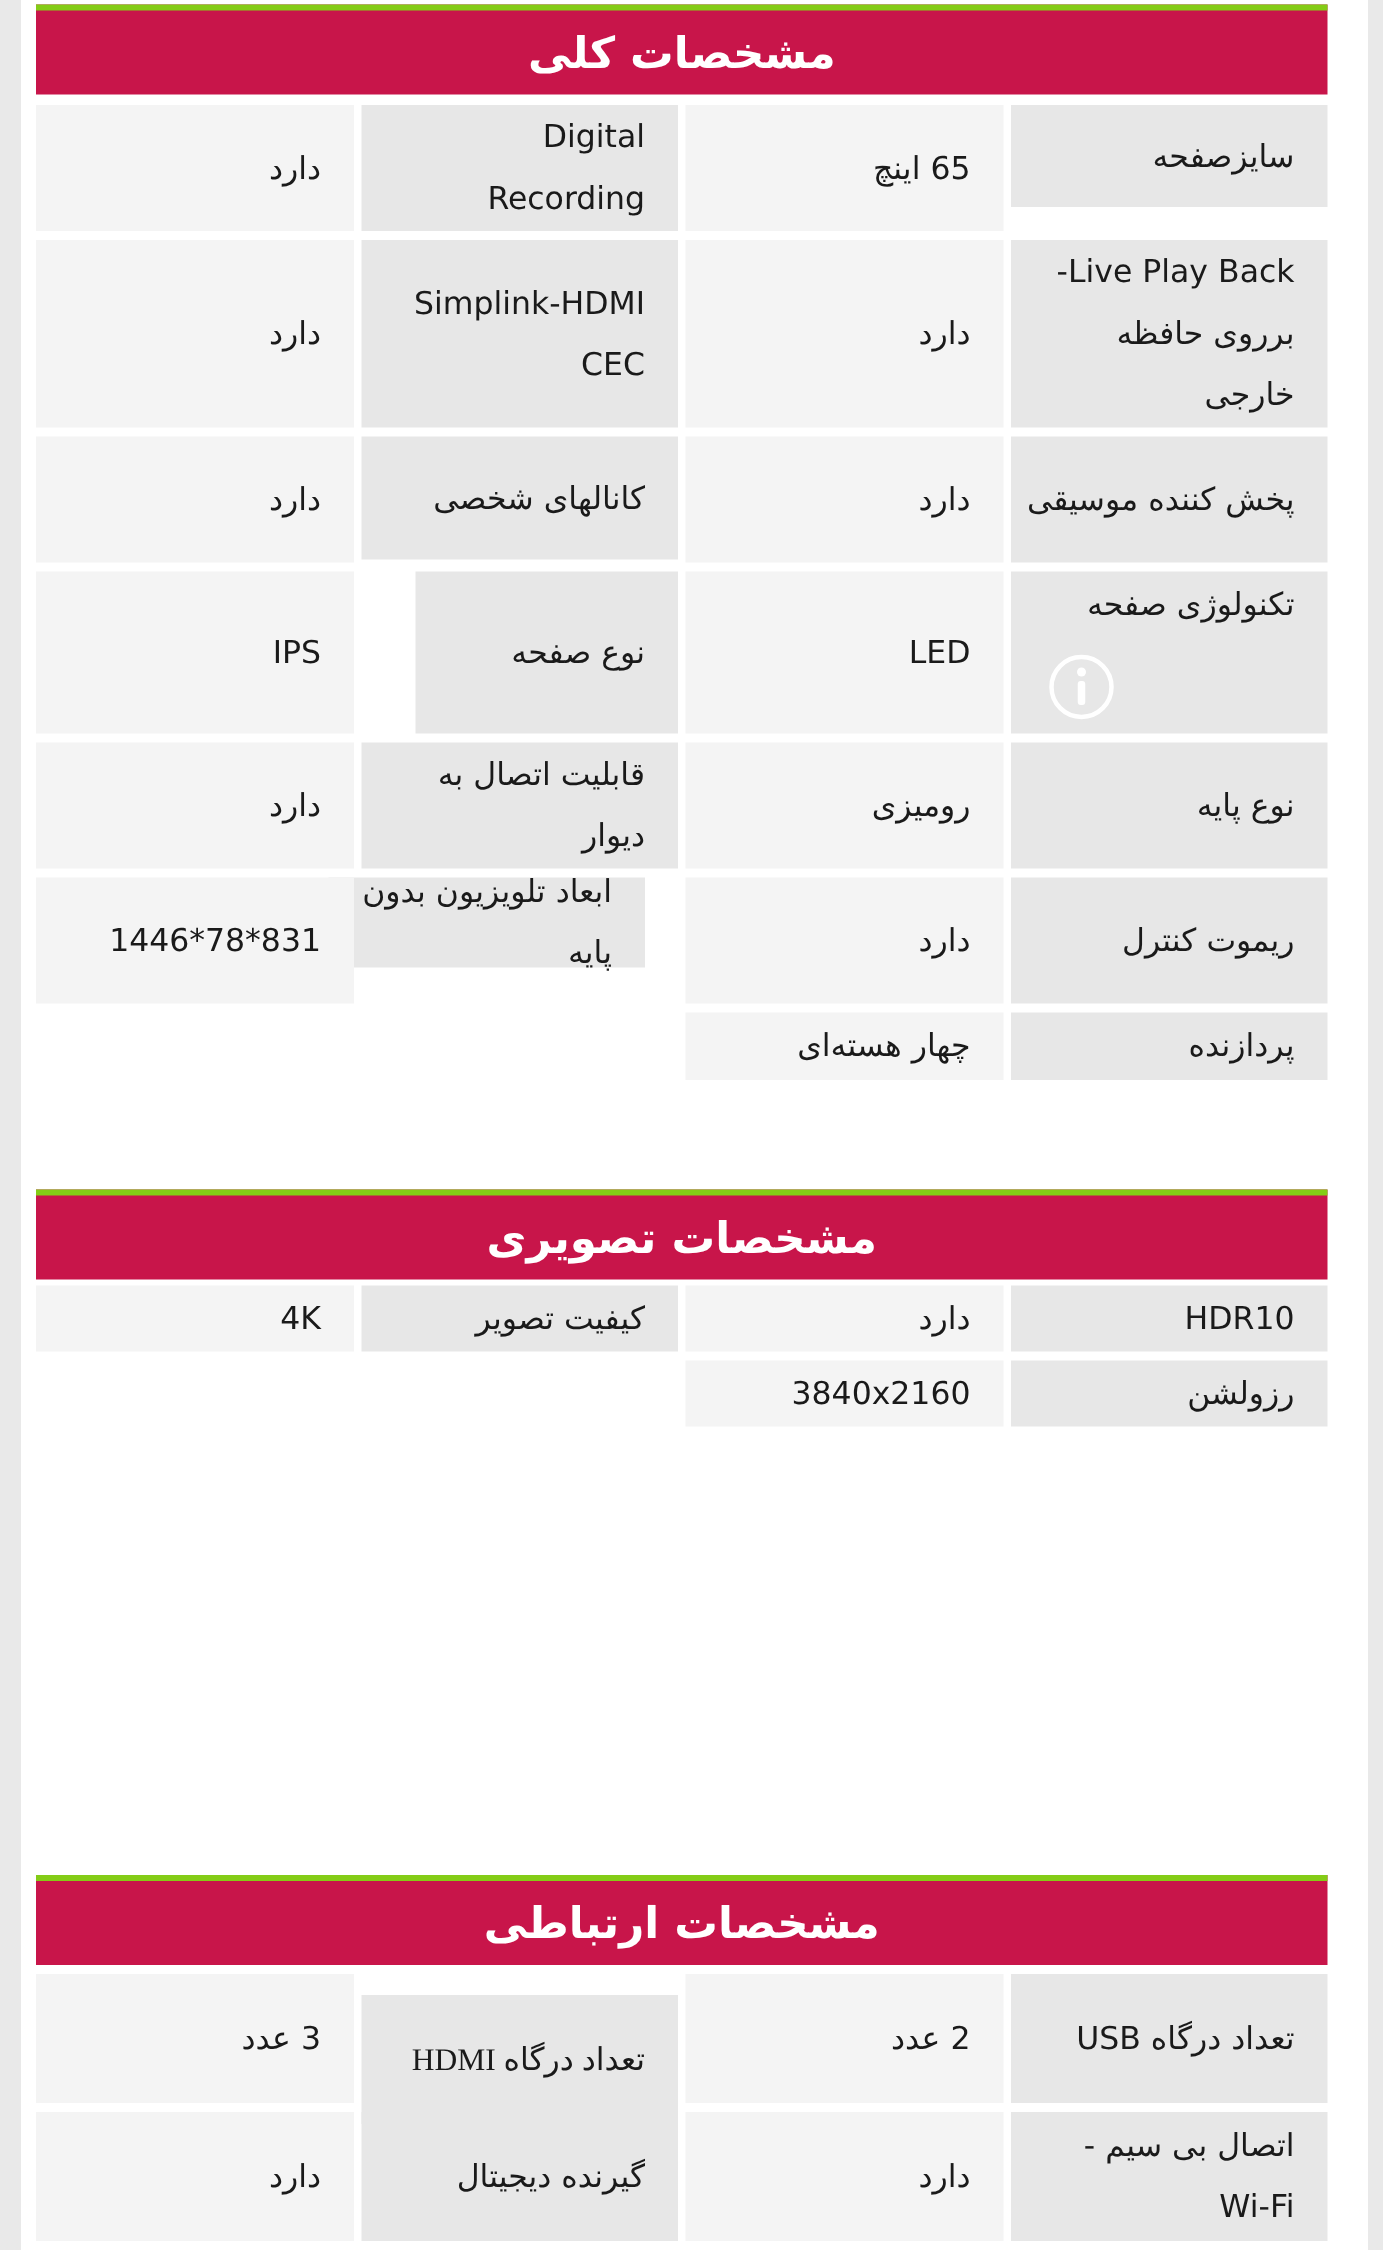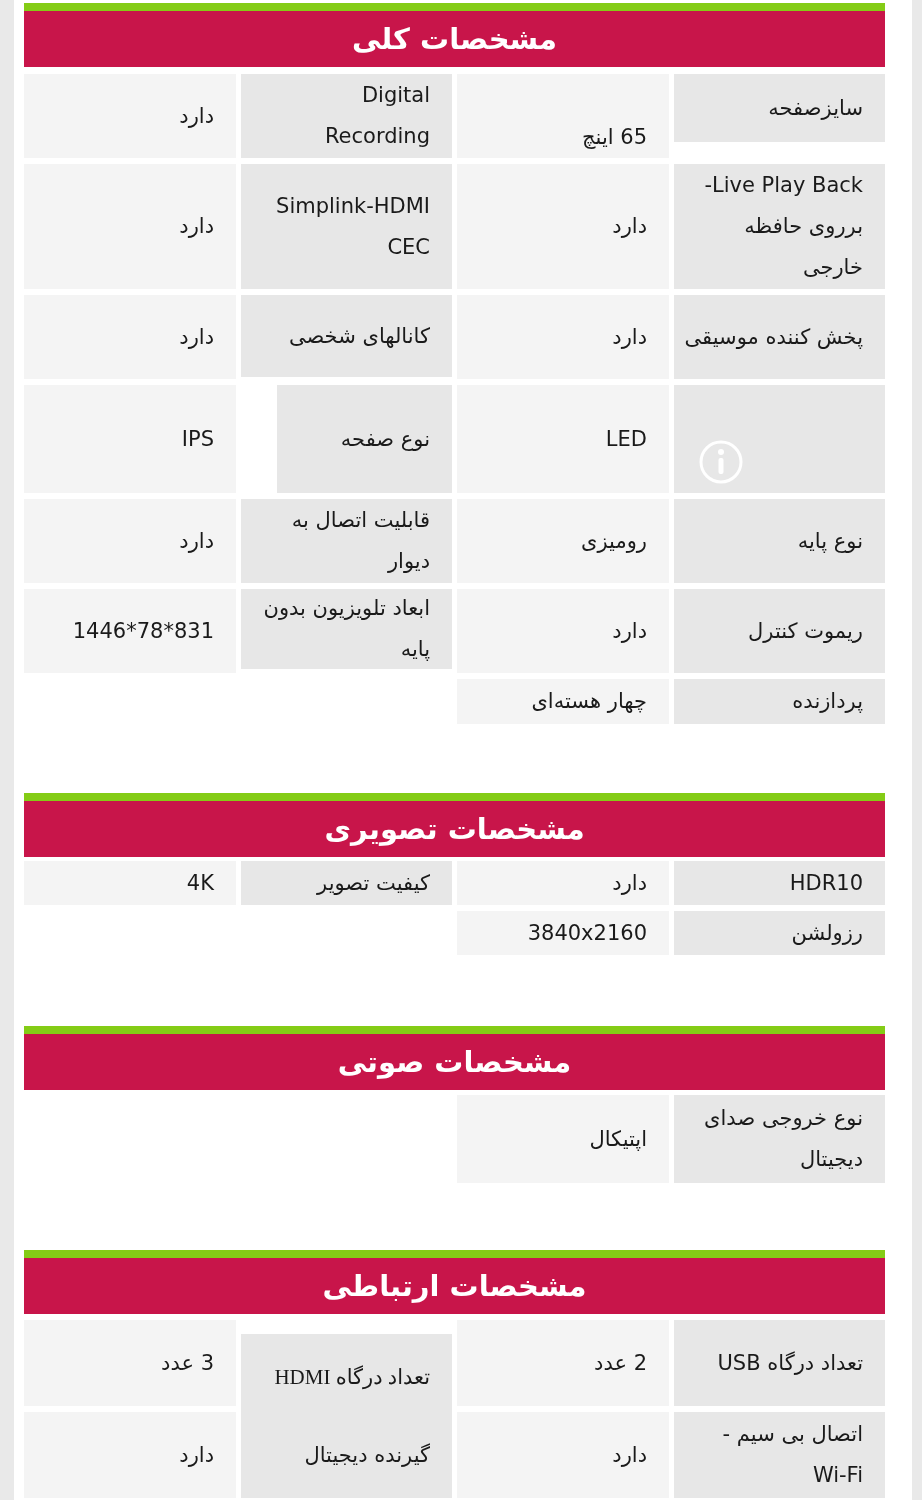--- a/index.html
+++ b/index.html
@@ -11,21 +11,21 @@
   }
   .page {
     position:absolute; left:14px; top:0; width:898px; height:1500px;
     background:#ffffff;
   }
   .section { position:absolute; left:10px; width:861px; }
   .sec-header {
     height:56px; background:#c8154a; color:#ffffff;
     display:flex; align-items:center; justify-content:center;
     font-size:29px; font-weight:bold; direction:rtl;
-    border-top:8px solid #84cc16;
+    border-top:4px solid #84cc16;
   }
   .grid { position:relative; }
   .cell {
     position:absolute; box-sizing:border-box;
     display:flex; align-items:center; justify-content:flex-start;
     direction:rtl; text-align:right;
     padding:0 22px 0 10px;
     font-size:21px; line-height:41px; font-weight:normal;
   }
   .label { background:#e7e7e7; }
@@ -40,21 +40,21 @@
 
 <div class="page">
 
   <div class="section" style="top:3px;">
     <div class="sec-header">مشخصات کلی</div>
     <div class="grid">
 
       <div class="cell label" style="right:0;width:211px;top:7px;height:68px;">
           <span>سایزصفحه</span>
         </div>
-      <div class="cell value" style="right:216px;width:212px;top:7px;height:84px;align-items:flex-end;">
+      <div class="cell value" style="right:216px;width:212px;top:7px;height:84px;">
           <span>65 اینچ</span>
         </div>
       <div class="cell label" style="right:433px;width:211px;top:7px;height:84px;direction:ltr;justify-content:flex-end;">
           <span style="text-align:right;width:140px;">Digital Recording</span>
         </div>
       <div class="cell value" style="right:649px;width:212px;top:7px;height:84px;">
           <span>دارد</span>
         </div>
 
       <div class="cell label" style="right:0;width:211px;top:97px;height:125px;">
@@ -77,20 +77,21 @@
           <span>دارد</span>
         </div>
       <div class="cell label" style="right:433px;width:211px;top:228px;height:82px;">
           <span>کانالهای شخصی</span>
         </div>
       <div class="cell value" style="right:649px;width:212px;top:228px;height:84px;">
           <span>دارد</span>
         </div>
 
       <div class="cell label" style="right:0;width:211px;top:318px;height:108px;align-items:flex-start;padding-top:2px;">
+        <span>تکنولوژی صفحه</span>
         <svg class="info-icon" viewBox="0 0 46 46">
           <circle cx="23" cy="23" r="20" fill="none" stroke="#ffffff" stroke-width="3"></circle>
           <circle cx="23" cy="13" r="3" fill="#ffffff"></circle>
           <rect x="20.5" y="19" width="5" height="16" rx="2" fill="#ffffff"></rect>
         </svg>
       </div>
       <div class="cell value" style="right:216px;width:212px;top:318px;height:108px;">
           <span>LED</span>
         </div>
       <div class="cell label" style="right:433px;width:175px;top:318px;height:108px;">
@@ -112,21 +113,21 @@
       <div class="cell value" style="right:649px;width:212px;top:432px;height:84px;">
           <span>دارد</span>
         </div>
 
       <div class="cell label" style="right:0;width:211px;top:522px;height:84px;">
           <span>ریموت کنترل</span>
         </div>
       <div class="cell value" style="right:216px;width:212px;top:522px;height:84px;">
           <span>دارد</span>
         </div>
-      <div class="cell label" style="right:433px;width:211px;top:522px;height:80px;">
+      <div class="cell label" style="right:455px;width:211px;top:522px;height:60px;">
           <span>ابعاد تلویزیون بدون پایه</span>
         </div>
       <div class="cell value" style="right:649px;width:212px;top:522px;height:84px;direction:ltr;justify-content:flex-end;text-align:center;">
           <span>1446*78*831</span>
         </div>
 
       <div class="cell label" style="right:0;width:211px;top:612px;height:45px;">
           <span>پردازنده</span>
         </div>
       <div class="cell value" style="right:216px;width:212px;top:612px;height:45px;">
@@ -153,31 +154,20 @@
 
       <div class="cell label" style="right:0;width:211px;top:54px;height:44px;">
           <span>رزولشن</span>
         </div>
       <div class="cell value" style="right:216px;width:212px;top:54px;height:44px;">
           <span>3840x2160</span>
         </div>
     </div>
   </div>
 
-  <div class="section" style="top:1026px;">
-    <div class="sec-header">مشخصات صوتی</div>
-    <div class="grid">
-      <div class="cell label" style="right:0;width:211px;top:5px;height:88px;">
-          <span>نوع خروجی صدای دیجیتال</span>
-        </div>
-      <div class="cell value" style="right:216px;width:212px;top:5px;height:88px;">
-          <span>اپتیکال</span>
-        </div>
-    </div>
-  </div>
 
   <div class="section" style="top:1250px;">
     <div class="sec-header">مشخصات ارتباطی</div>
     <div class="grid">
       <div class="cell label" style="right:0;width:211px;top:6px;height:86px;">
           <span>تعداد درگاه USB</span>
         </div>
       <div class="cell value" style="right:216px;width:212px;top:6px;height:86px;">
           <span>2 عدد</span>
         </div>

